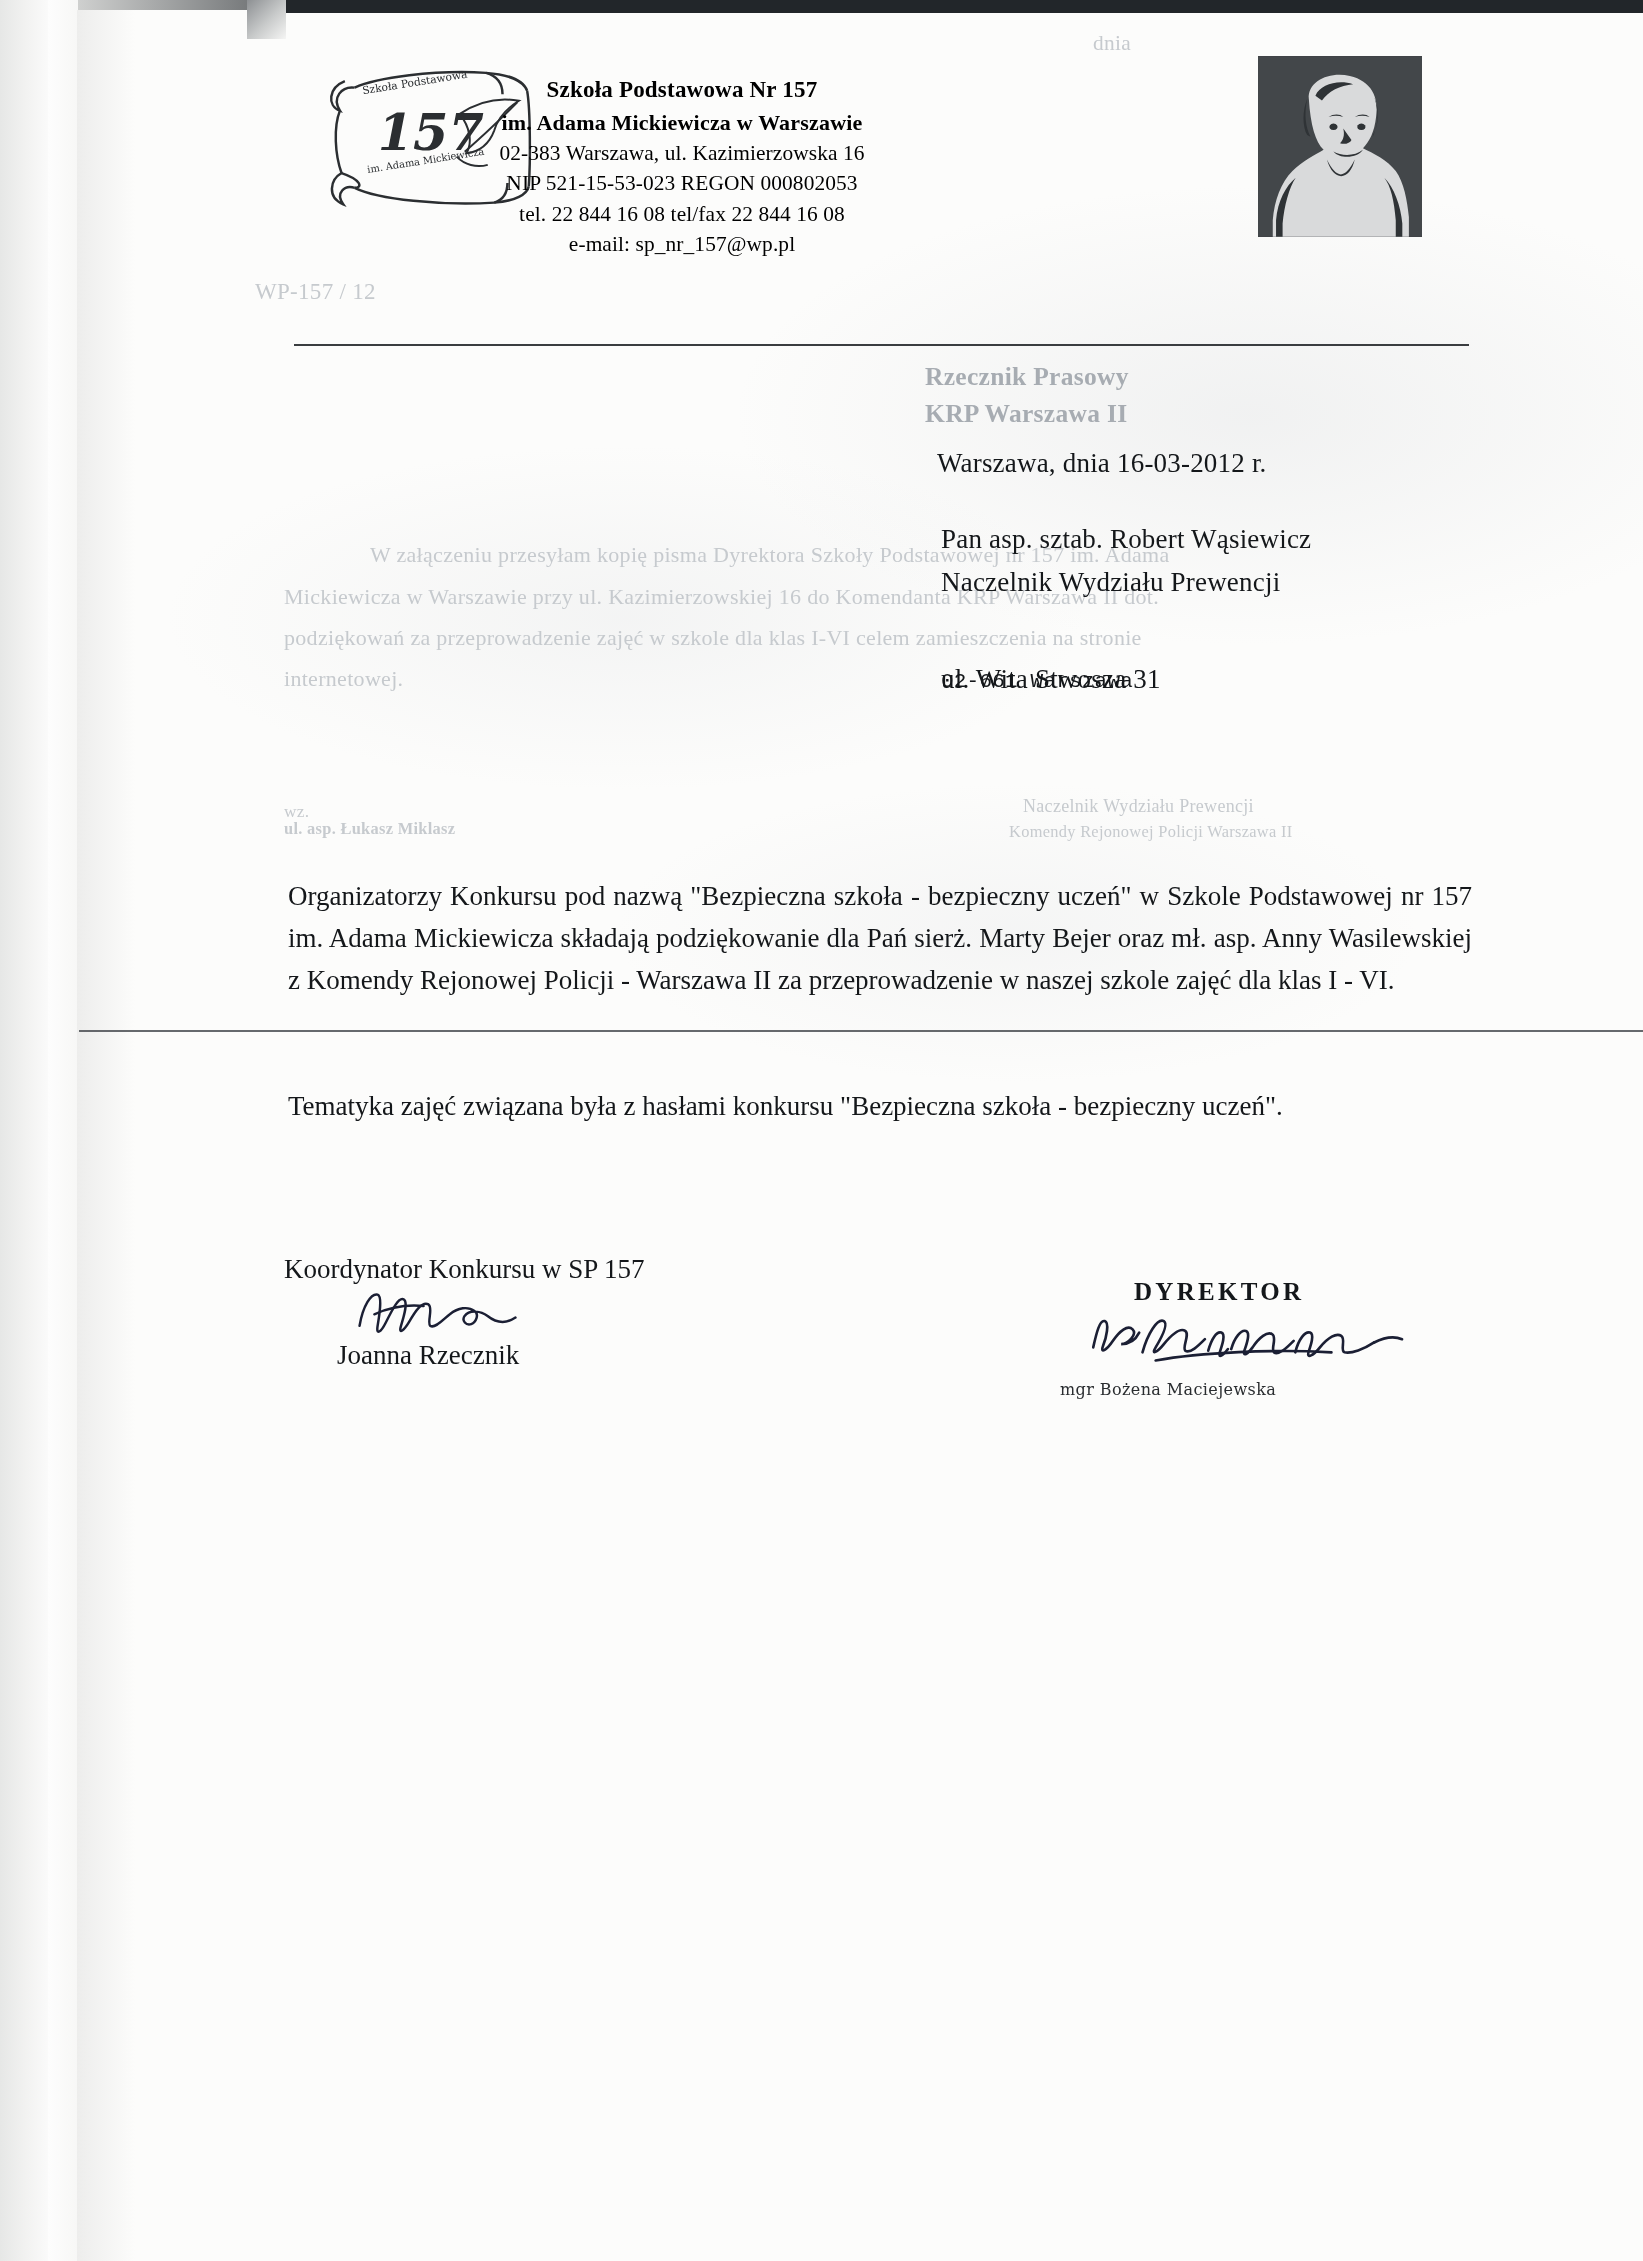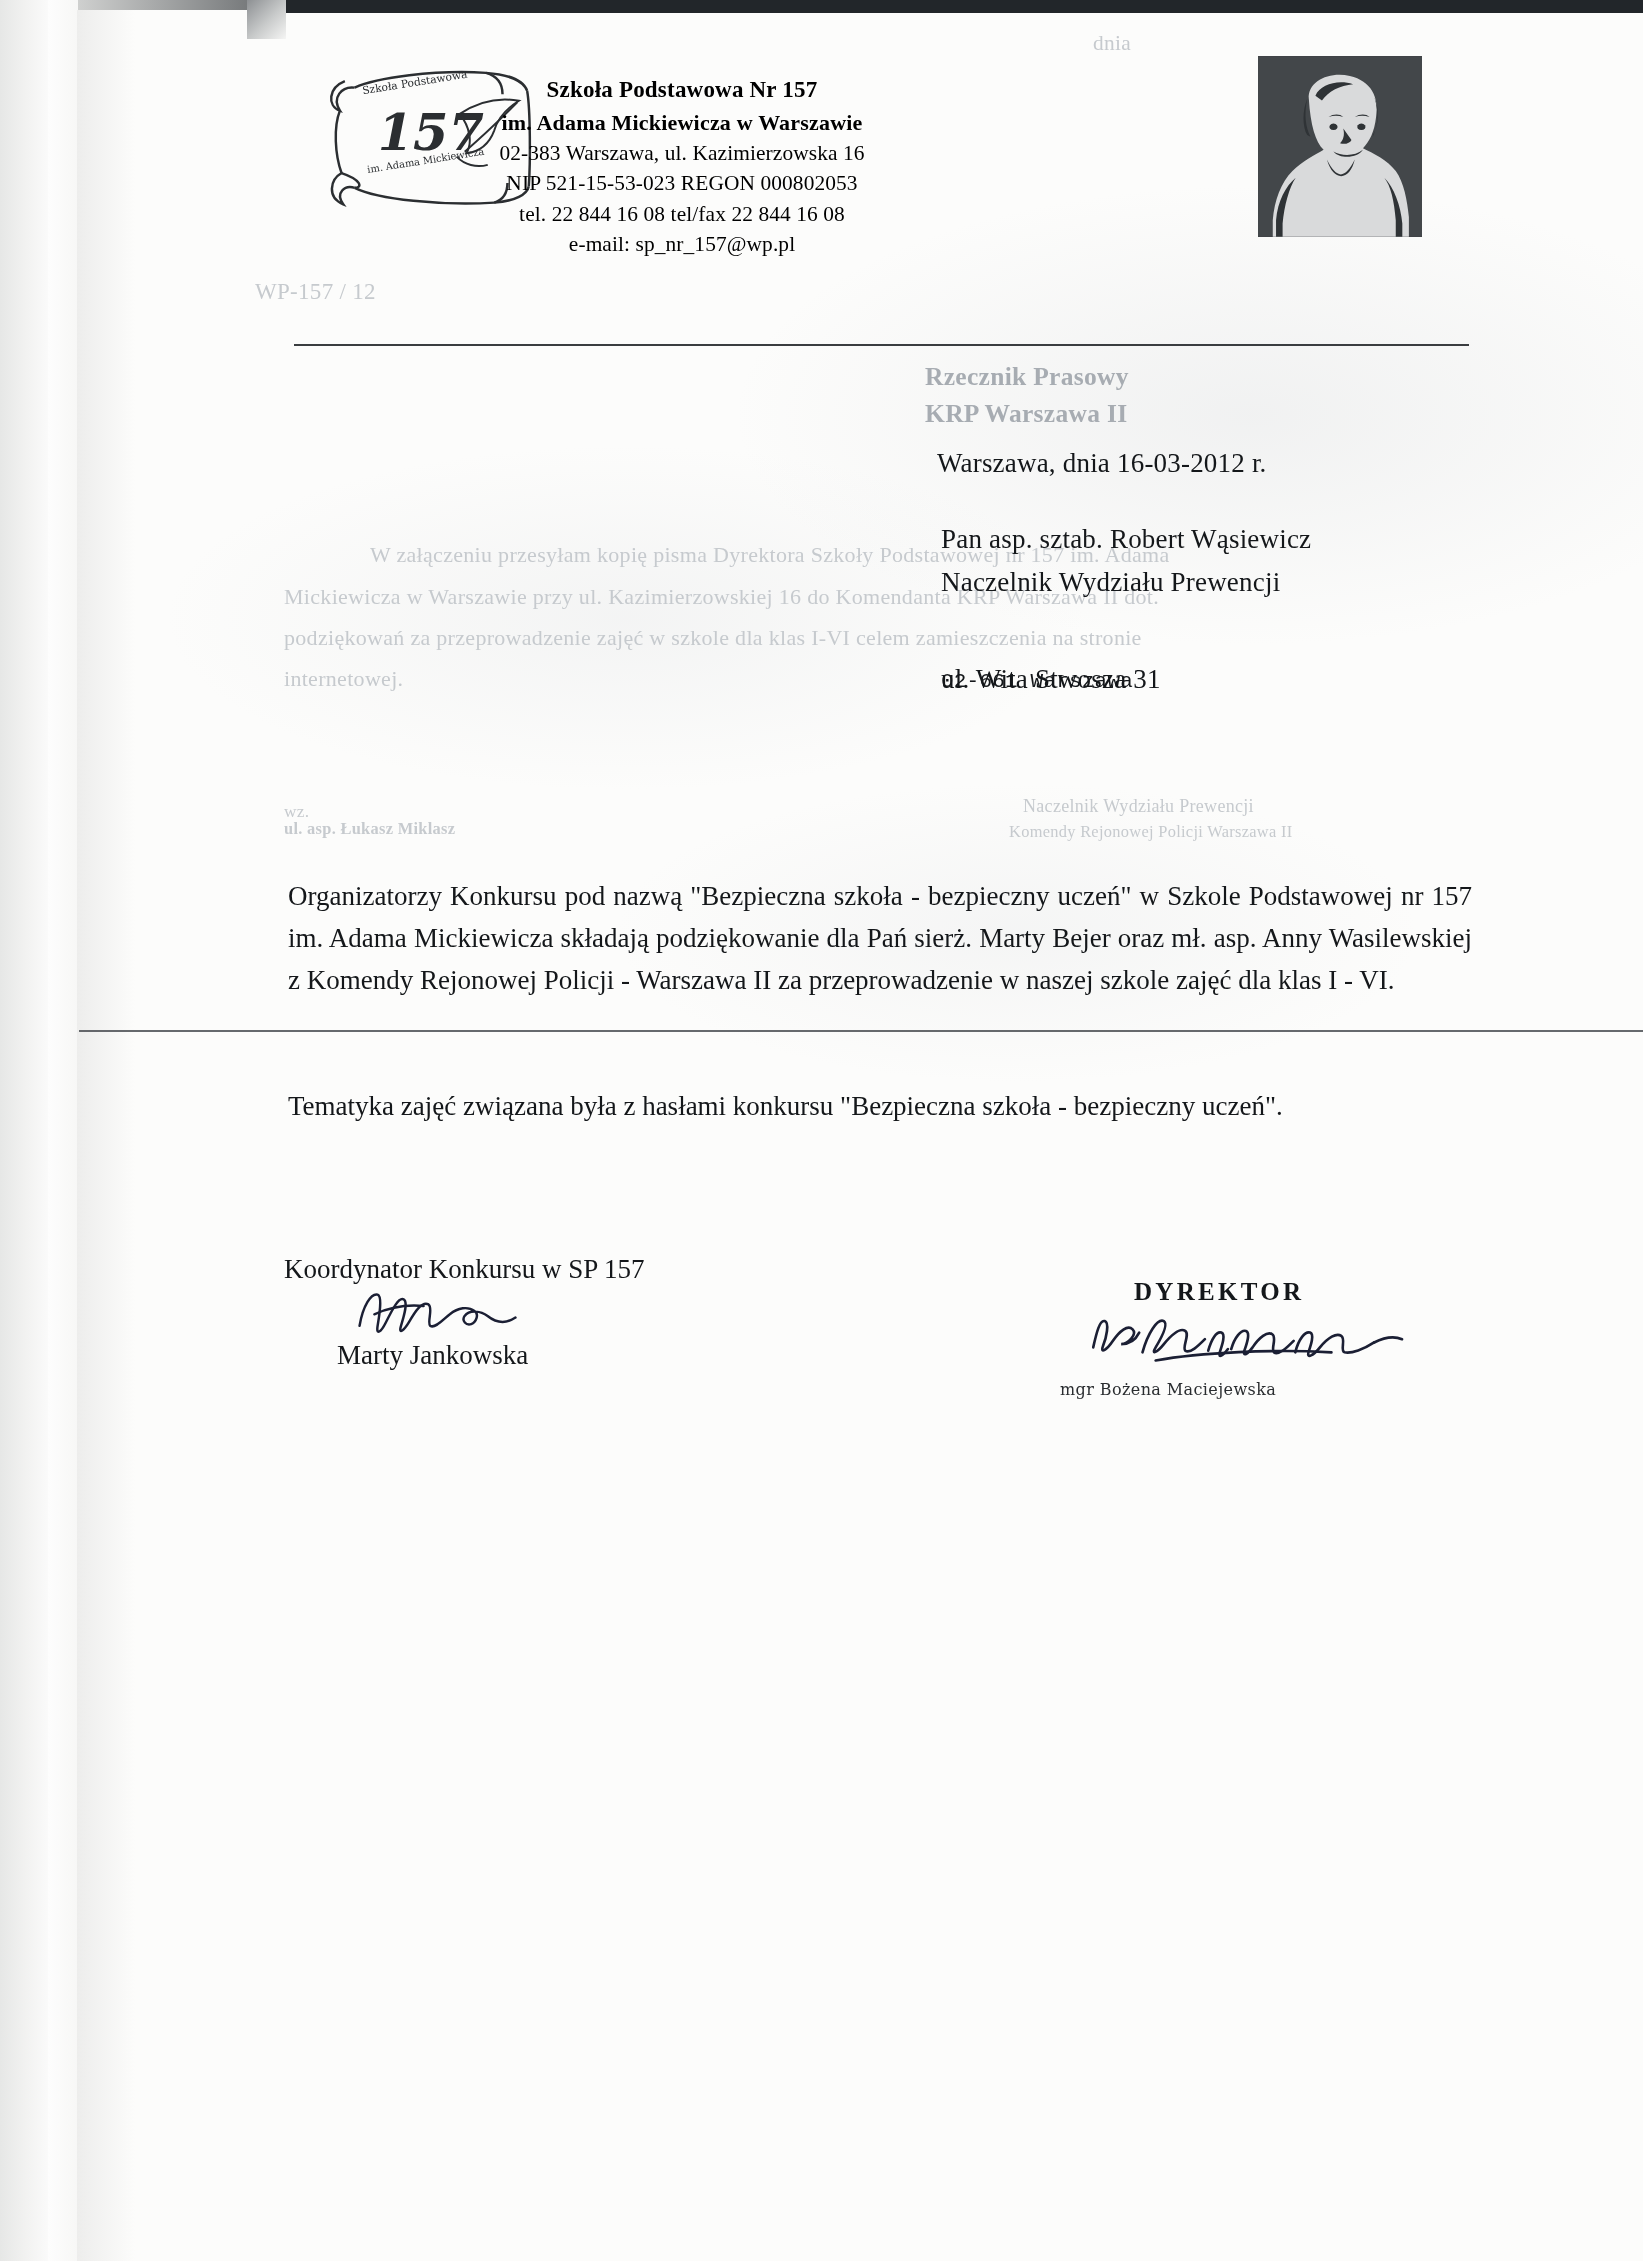--- a/index.html
+++ b/index.html
@@ -348,21 +348,21 @@
 
   <div class="tx coord-label">Koordynator Konkursu w SP 157</div>
   <div class="coord-sig sig">
     <svg width="238" height="66" viewBox="0 0 290 80">
       <g stroke="#1b1f34" stroke-width="3" fill="none" stroke-linecap="round">
         <path d="M8 58 C12 34 22 18 30 20 C36 22 32 46 30 58 C28 70 34 66 40 54 C48 38 56 22 62 26 C68 30 60 52 58 60 C56 68 62 64 68 54 C76 40 84 28 92 32 C98 36 90 54 94 58 C100 62 110 50 118 44 C128 36 140 34 148 40 C154 44 150 54 144 56 C138 58 132 52 136 46 C142 38 156 40 164 46 C174 54 186 56 198 48"></path>
         <path d="M26 44 C44 36 66 32 86 34"></path>
       </g>
     </svg>
   </div>
-  <div class="tx coord-name">Marty Jankowska</div>
+  <div class="tx coord-name">Joanna Rzecznik</div>
 
   <div class="tx dyr-label">DYREKTOR</div>
   <div class="dyr-sig sig">
     <svg width="345" height="74" viewBox="0 0 420 90">
       <g stroke="#1b1f34" stroke-width="3.2" fill="none" stroke-linecap="round">
         <path d="M10 54 C14 36 18 20 24 22 C30 24 26 42 22 52 C18 62 26 58 34 46 C42 34 52 26 58 32 C64 38 52 50 44 50 C56 50 62 44 66 36"></path>
         <path d="M70 60 C76 38 88 18 96 22 C102 26 92 44 86 54 C80 64 88 60 96 50 C106 38 116 30 122 34 C128 38 118 54 122 58 C128 62 138 52 146 44"></path>
         <path d="M150 58 C154 44 160 34 166 36 C172 38 166 54 164 60 C162 68 168 64 174 56"></path>
         <path d="M178 56 C182 42 190 32 196 34 C202 36 196 52 194 58 C192 66 198 62 204 54 C212 42 222 34 228 38 C234 42 226 56 230 60 C236 64 246 54 254 46"></path>
         <path d="M256 60 C260 44 268 34 274 36 C280 38 274 54 272 60 C270 68 278 64 286 54 C296 42 306 36 312 40 C318 44 310 58 316 60 C324 62 340 56 352 48"></path>

